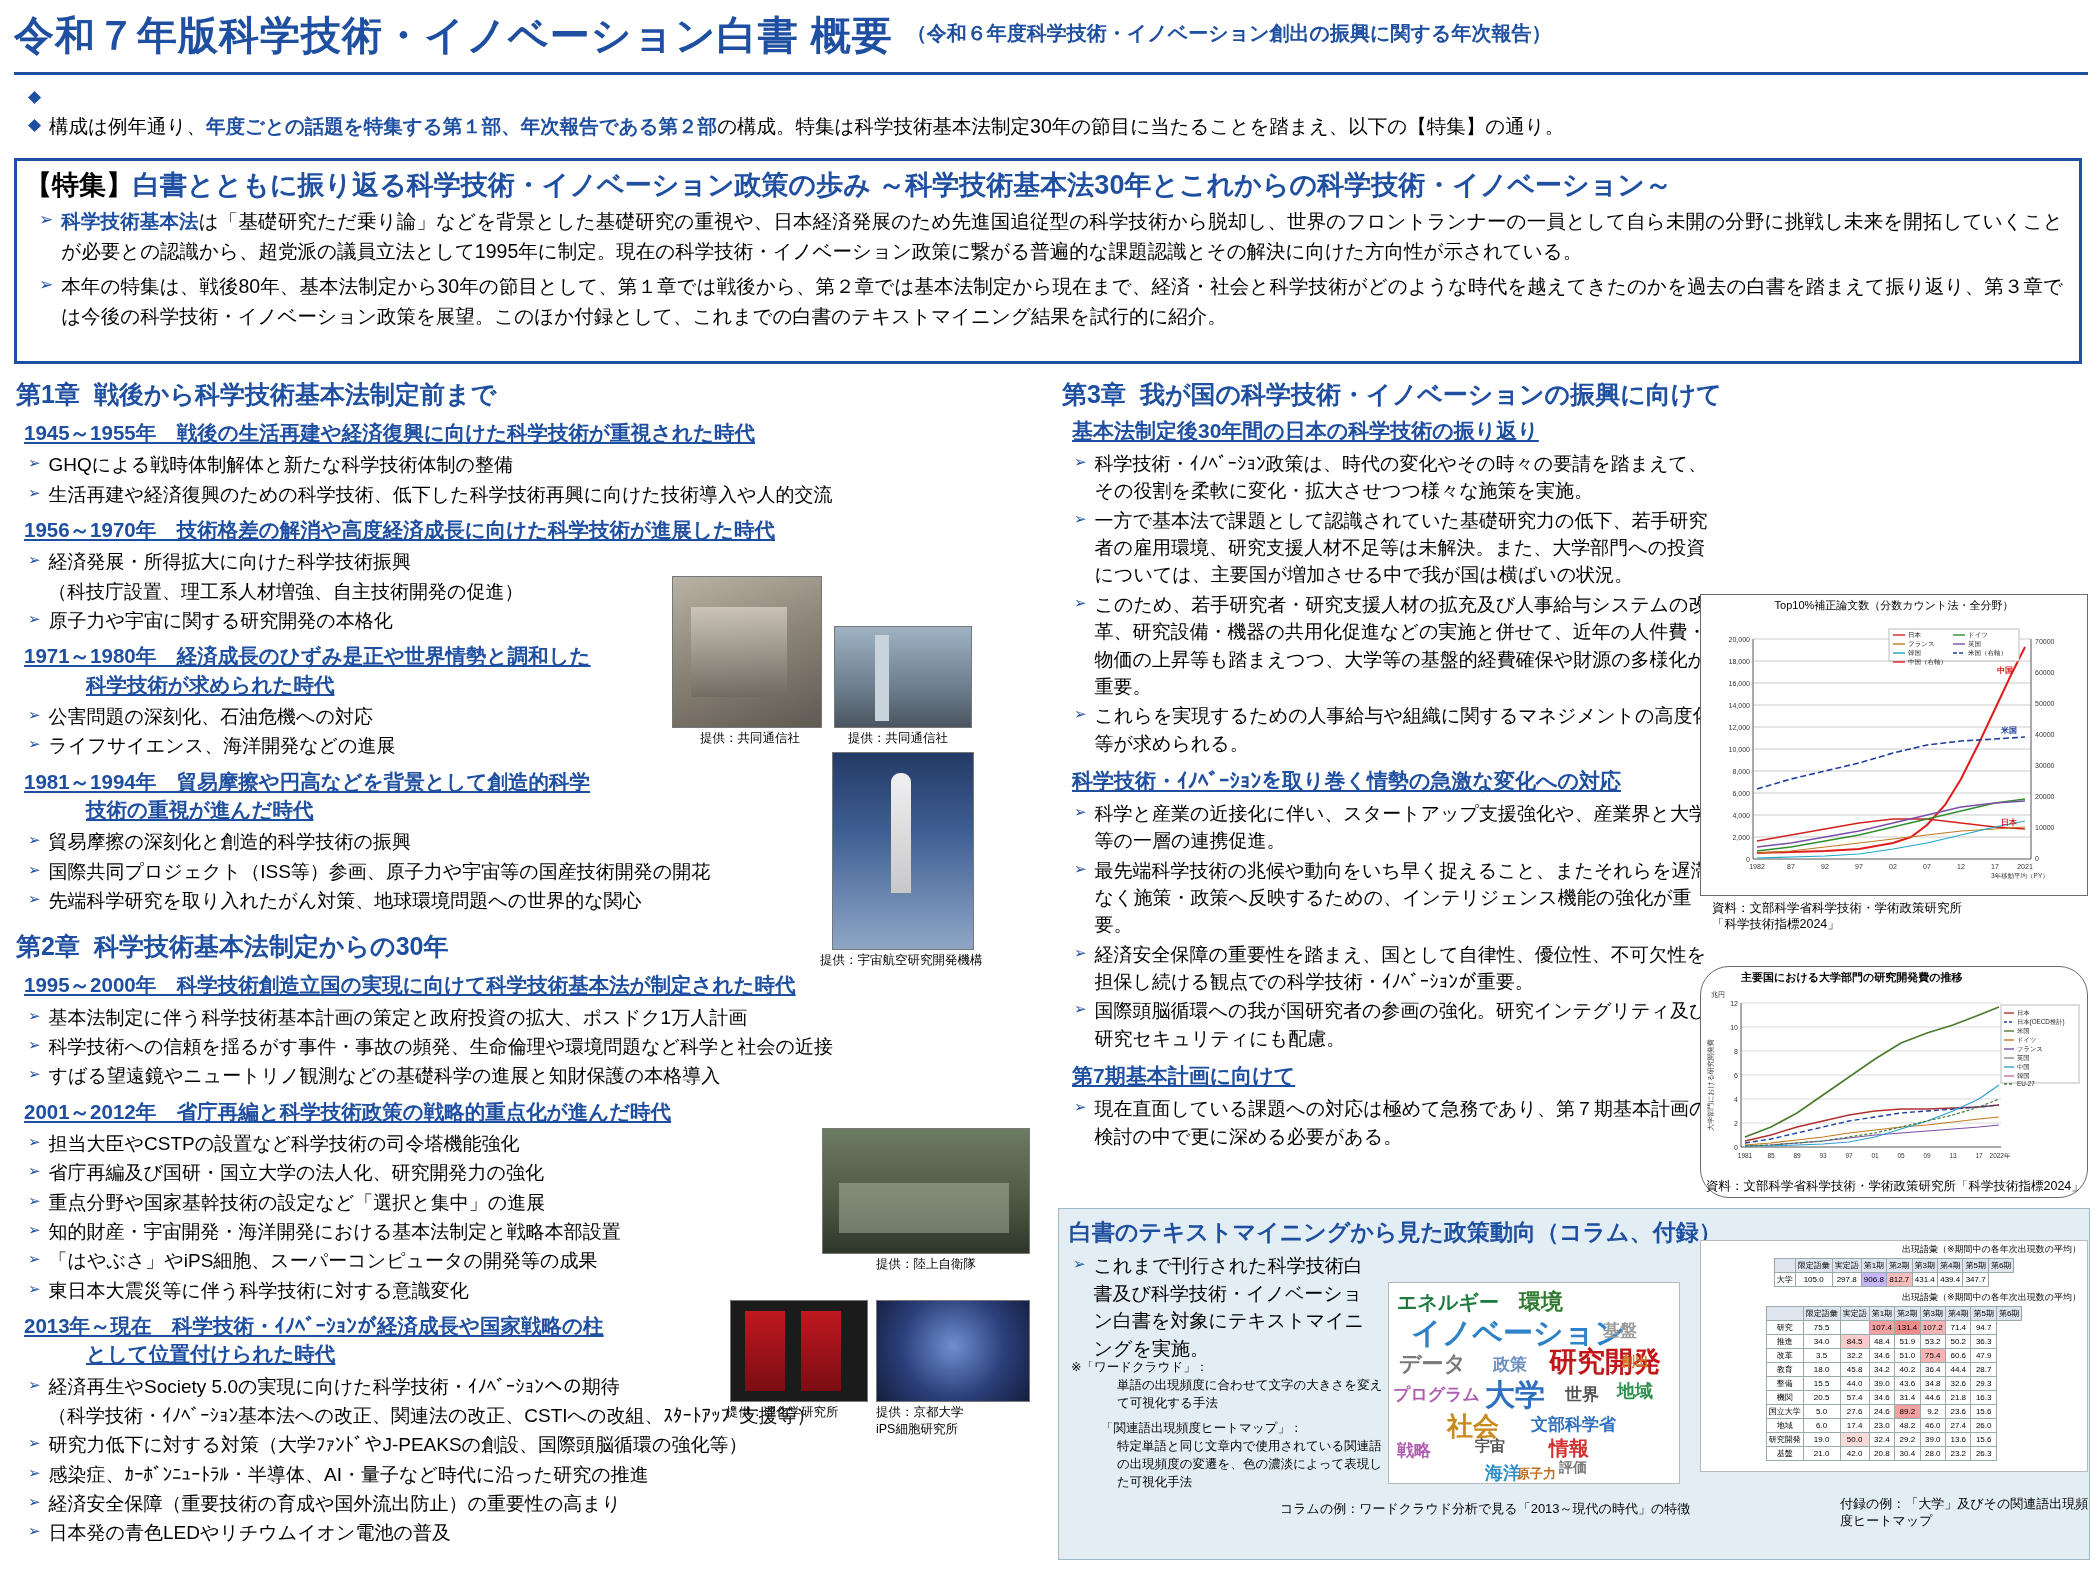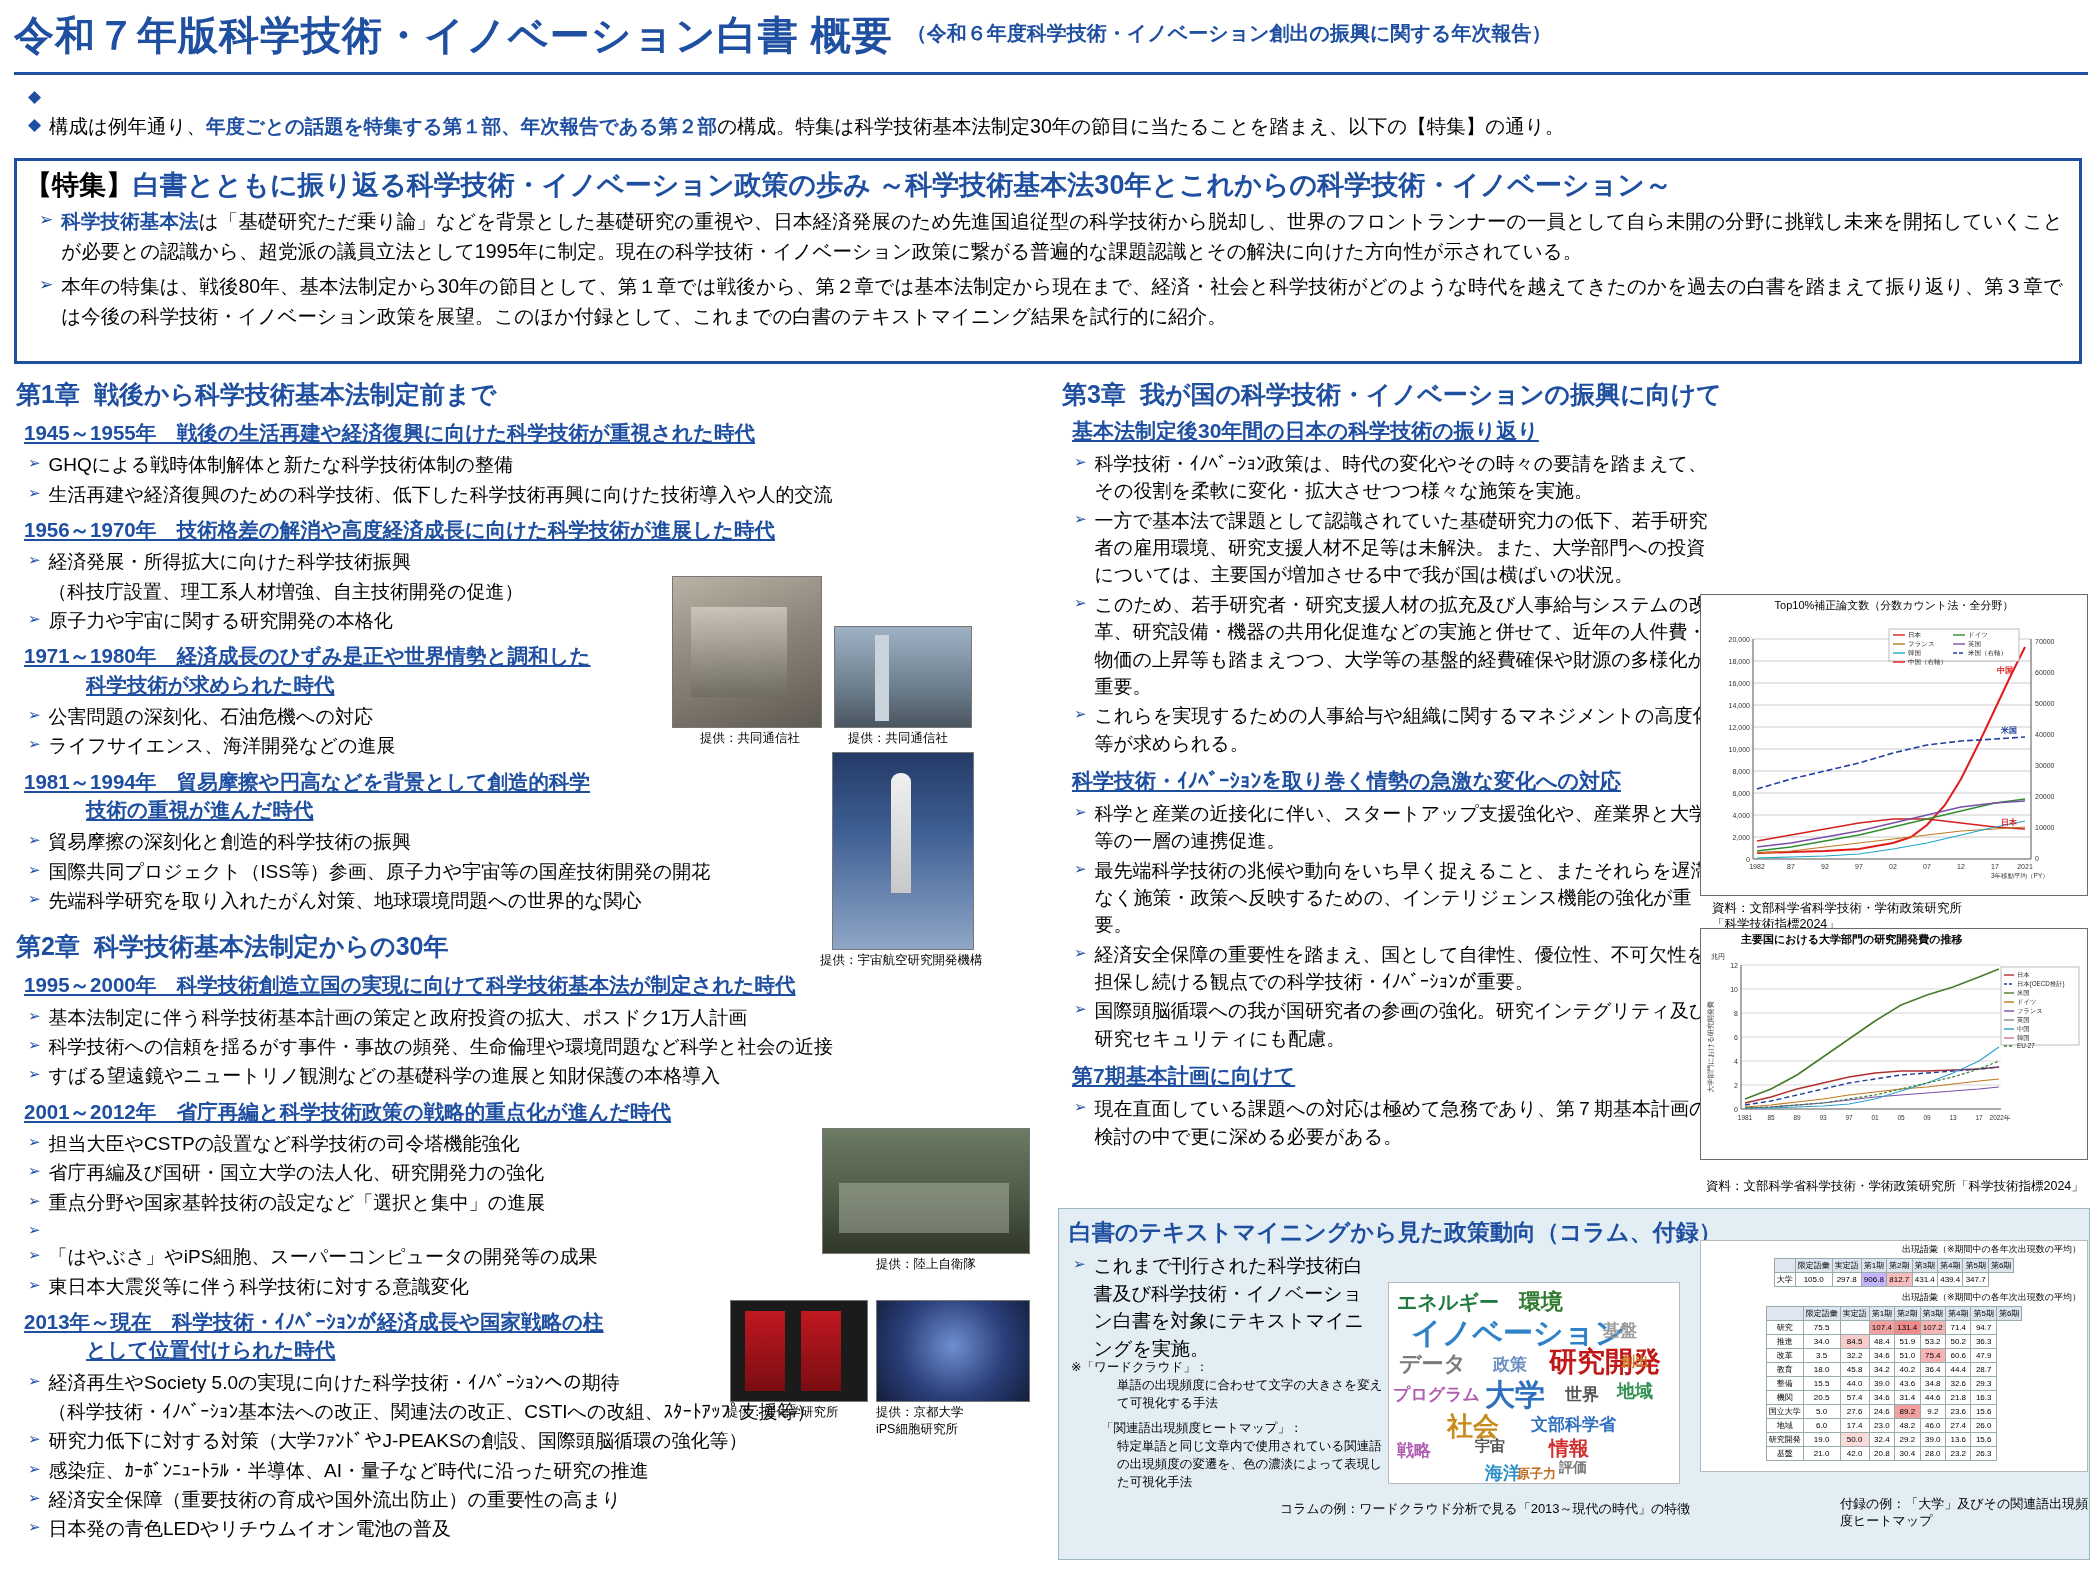--- a/index.html
+++ b/index.html
@@ -87,21 +87,21 @@
   .p5{left:730px;top:1300px;width:136px;height:100px;background:#1b1b1b;}
   .p5::after{content:"";position:absolute;left:14px;top:10px;width:40px;height:80px;
      background:linear-gradient(180deg,#c01820,#7a0d12);}
   .p5b{position:absolute;left:70px;top:10px;width:40px;height:80px;background:linear-gradient(180deg,#c01820,#7a0d12);}
   .p6{left:876px;top:1300px;width:152px;height:100px;background:
      radial-gradient(circle at 50% 45%,#6f8fd0 0%,#2b3f7a 55%,#131d3c 100%);}
 
   
   .gbox{position:absolute;border:1px solid #6a6a6a;background:#fff;}
   .g1{left:1700px;top:594px;width:386px;height:300px;}
-  .g2{left:1700px;top:928px;width:386px;height:230px;}
+  .g2{left:1700px;top:966px;width:386px;height:230px;border-radius:29px;}
   .g-cap{position:absolute;font-size:12.5px;line-height:1.3;color:#000;}
 
   .bottom-box{
     position:absolute;left:1058px;top:1208px;width:1030px;height:350px;
     background:#e3eef4;border:1px solid #9fb8c6;
   }
   .bb-title{font-size:23px;font-weight:bold;color:#1f4fa0;margin:8px 2px 4px 10px;}
   .bb-text{font-size:19px;line-height:1.45;}
 
   .note{font-size:12.5px;line-height:1.42;}
@@ -234,20 +234,21 @@
     <div class="bullet">
         <span class="arrow">➢</span>
         <span class="btxt">省庁再編及び国研・国立大学の法人化、研究開発力の強化</span>
       </div>
     <div class="bullet">
         <span class="arrow">➢</span>
         <span class="btxt">重点分野や国家基幹技術の設定など「選択と集中」の進展</span>
       </div>
     <div class="bullet">
         <span class="arrow">➢</span>
+        <span class="btxt">知的財産・宇宙開発・海洋開発における基本法制定と戦略本部設置</span>
       </div>
     <div class="bullet">
         <span class="arrow">➢</span>
         <span class="btxt">「はやぶさ」やiPS細胞、スーパーコンピュータの開発等の成果</span>
       </div>
     <div class="bullet">
         <span class="arrow">➢</span>
         <span class="btxt">東日本大震災等に伴う科学技術に対する意識変化</span>
       </div>
 

